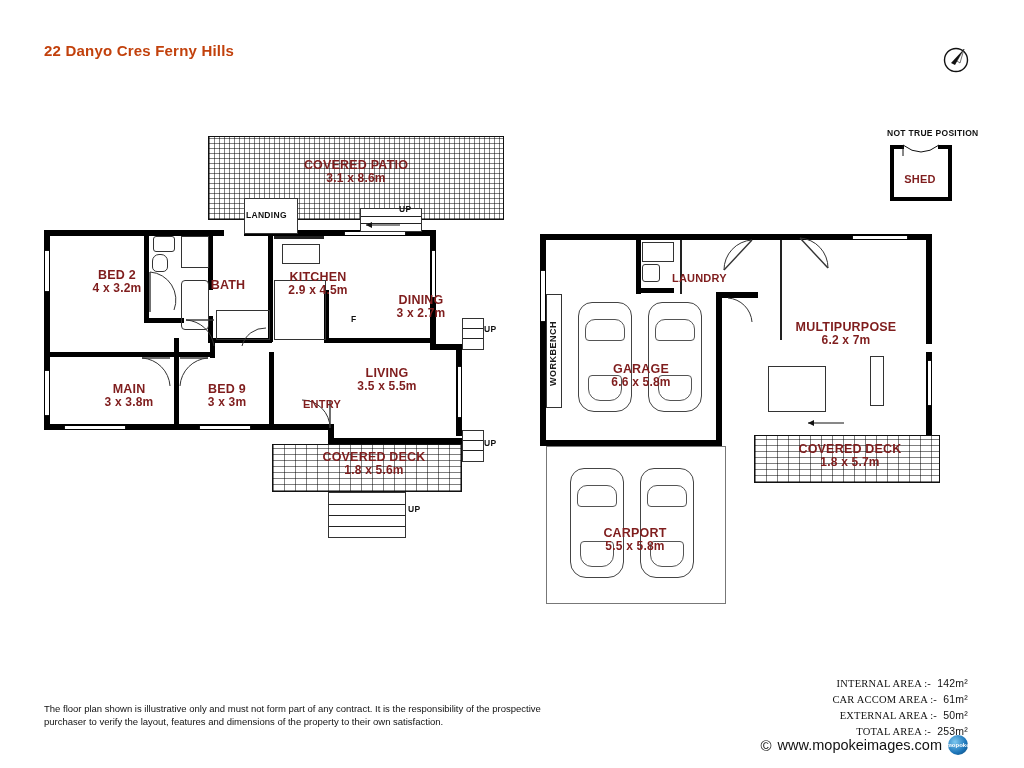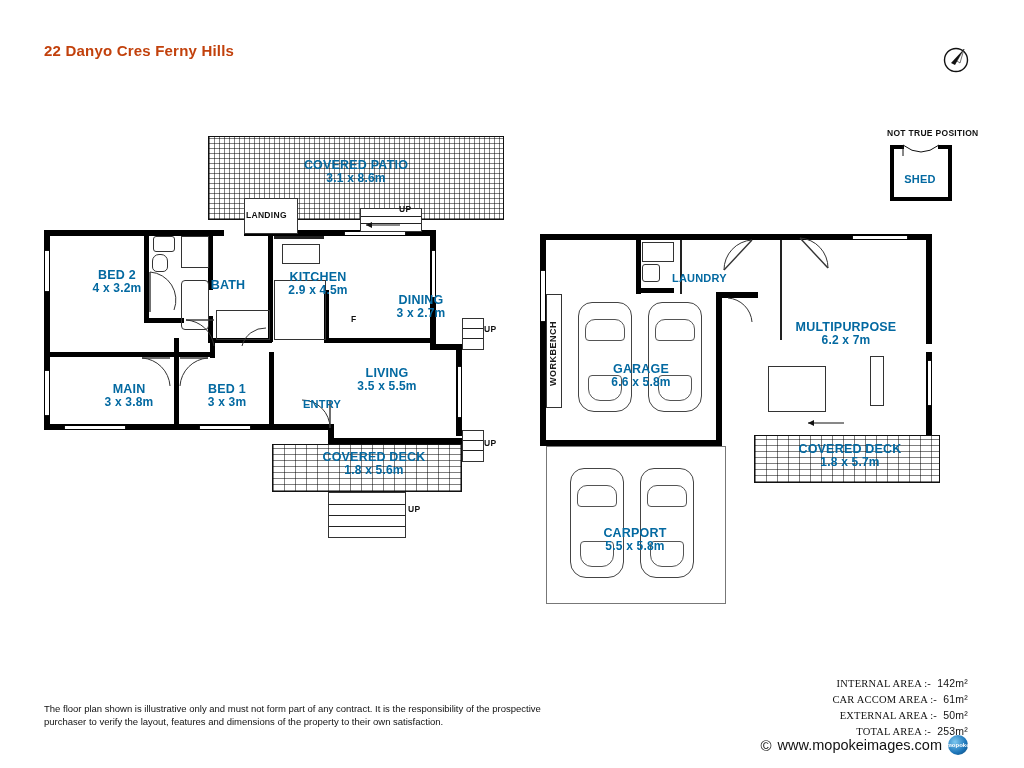--- a/index.html
+++ b/index.html
@@ -32,21 +32,21 @@
 
   
   .wall { background: #000; }
   .thinline { background: #222; }
 
   .label {
     text-align: center;
     line-height: 1.15;
     font-size: 12.5px;
     font-weight: 700;
-    color: #0369a1;
+    color: #7f1d1d;
     letter-spacing: 0.2px;
   }
   .label .dim {
     display: block;
     font-weight: 700;
     font-size: 12px;
   }
   .label.small { font-size: 11px; }
   .tiny {
     font-size: 8.5px;
@@ -299,21 +299,21 @@
   </div>
   <div class="abs label" style="left:340px; top:140px; width:74px;margin-top:23px;">
     <span>DINING</span>
     <span class="dim">3 x 2.7m</span>
   </div>
   <div class="abs label" style="left:50px; top:252px; width:70px;">
     <span>MAIN</span>
     <span class="dim">3 x 3.8m</span>
   </div>
   <div class="abs label" style="left:150px; top:252px; width:66px;">
-    <span>BED 1</span>
+    <span>BED 9</span>
     <span class="dim">3 x 3m</span>
   </div>
   <div class="abs label" style="left:300px; top:236px; width:86px;">
     <span>LIVING</span>
     <span class="dim">3.5 x 5.5m</span>
   </div>
   <div class="abs label small" style="left:250px; top:268px; width:56px;">ENTRY</div>
 </div>
 
 <div class="abs" id="secondary" style="left:540px; top:230px; width:440px; height:400px;">

